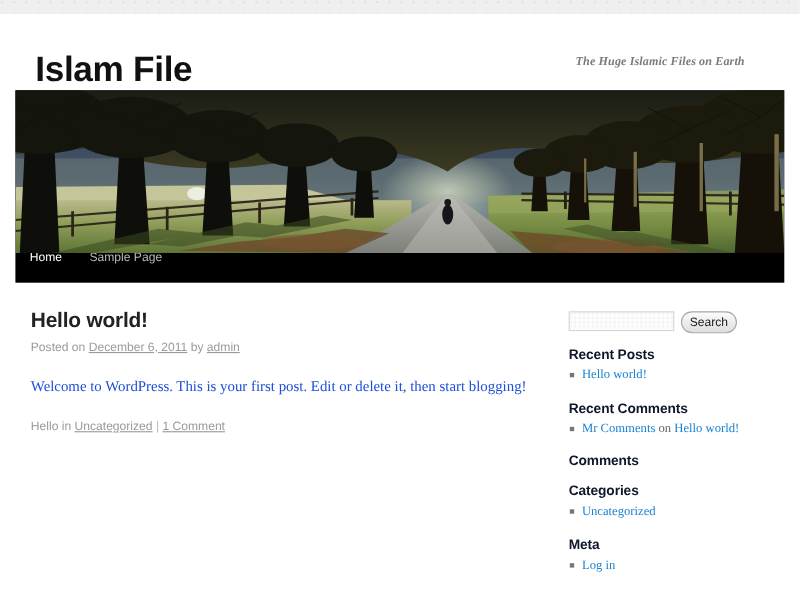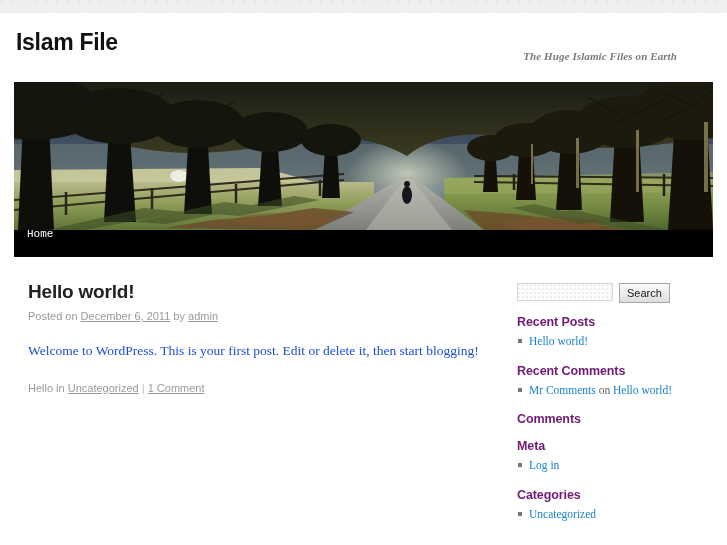--- a/index.html
+++ b/index.html
@@ -36,22 +36,22 @@
     position: relative;
     width: 699px;
     margin: 0 auto;
     padding: 14px 0 8px 0;
     height: 69px;
   }
   #site-title {
     position: absolute;
     left: 2px;
     top: 18px;
-    margin: 0;
-    font-size: 23px;
+    margin: 16px;
+    font-size: 32px;
     font-weight: bold;
     letter-spacing: -0.3px;
     color: #111111;
     line-height: 1;
     font-family: "Liberation Sans", sans-serif;
   }
   #site-description {
     position: absolute;
     right: 36px;
     top: 37px;
@@ -84,21 +84,21 @@
     display: flex;
     align-items: center;
     padding-left: 13px;
   }
   #access a {
     display: inline-block;
     font-size: 11px;
     text-decoration: none;
     padding: 0 14px 18px 0;
     line-height: 27px;
-    font-family: Liberation Mono, monospace;
+    font-family: Liberation Sans, sans-serif;
   }
   #access a.current { color: #ffffff; }
   #access a.inactive { color: #b8b8b8; padding-left: 11px; }
 
   
   #main {
     width: 699px;
     margin: 0 auto;
     display: flex;
     padding-top: 24px;
@@ -169,30 +169,30 @@
   }
   #search-submit {
     margin-left: 6px;
     height: 20px;
     padding: 0 7px;
     font-size: 11px;
     font-family: "Liberation Sans", sans-serif;
     color: #1a1a1a;
     background: linear-gradient(#fbfbfb, #dedede);
     border: 1px solid #a7a7a7;
-    border-radius: 0;
+    border-radius: 10px;
     cursor: pointer;
   }
 
   .widget { margin-bottom: 13px; }
   .widget-title {
     margin: 0 0 3px 0;
     font-size: 12.5px;
     font-weight: bold;
-    color: #701a75;
+    color: #0f172a;
     letter-spacing: -0.1px;
   }
   .widget ul {
     list-style: none;
     margin: 0;
     padding: 0;
   }
   .widget li {
     position: relative;
     padding-left: 12px;
@@ -365,20 +365,21 @@
         <path d="M105 30 L150 12 M105 30 L62 14 M105 30 L140 44"></path>
         <path d="M184 38 L220 20 M184 38 L150 24 M184 38 L212 50"></path>
         <path d="M678 24 L640 6 M678 24 L699 8 M678 24 L646 40"></path>
         <path d="M612 36 L575 16 M612 36 L650 18 M612 36 L582 50"></path>
       </g>
     </svg>
   </div>
 
   <nav id="access">
     <a href="#" class="current">Home</a>
+    <a href="#" class="inactive">Sample Page</a>
   </nav>
 
   <div id="main">
 
     <div id="primary">
       <article>
         <h1 class="entry-title">Hello world!</h1>
 
         <div class="entry-meta">
           <span>Posted on</span>
@@ -421,33 +422,33 @@
             <a href="#">Mr Comments</a><span class="plain"> on </span><a href="#">Hello world!</a>
           </li>
         </ul>
       </div>
 
       <div class="widget">
         <h3 class="widget-title">Comments</h3>
       </div>
 
       <div class="widget">
-        <h3 class="widget-title">Meta</h3>
-        <ul>
-          <li>
-            <a href="#">Log in</a>
-          </li>
-
-        </ul>
-      </div>
-
-      <div class="widget">
         <h3 class="widget-title">Categories</h3>
         <ul>
           <li>
             <a href="#">Uncategorized</a>
           </li>
         </ul>
       </div>
 
+      <div class="widget">
+        <h3 class="widget-title">Meta</h3>
+        <ul>
+          <li>
+            <a href="#">Log in</a>
+          </li>
+
+        </ul>
+      </div>
+
     </div>
   </div>
 </div>
 
 </body></html>

